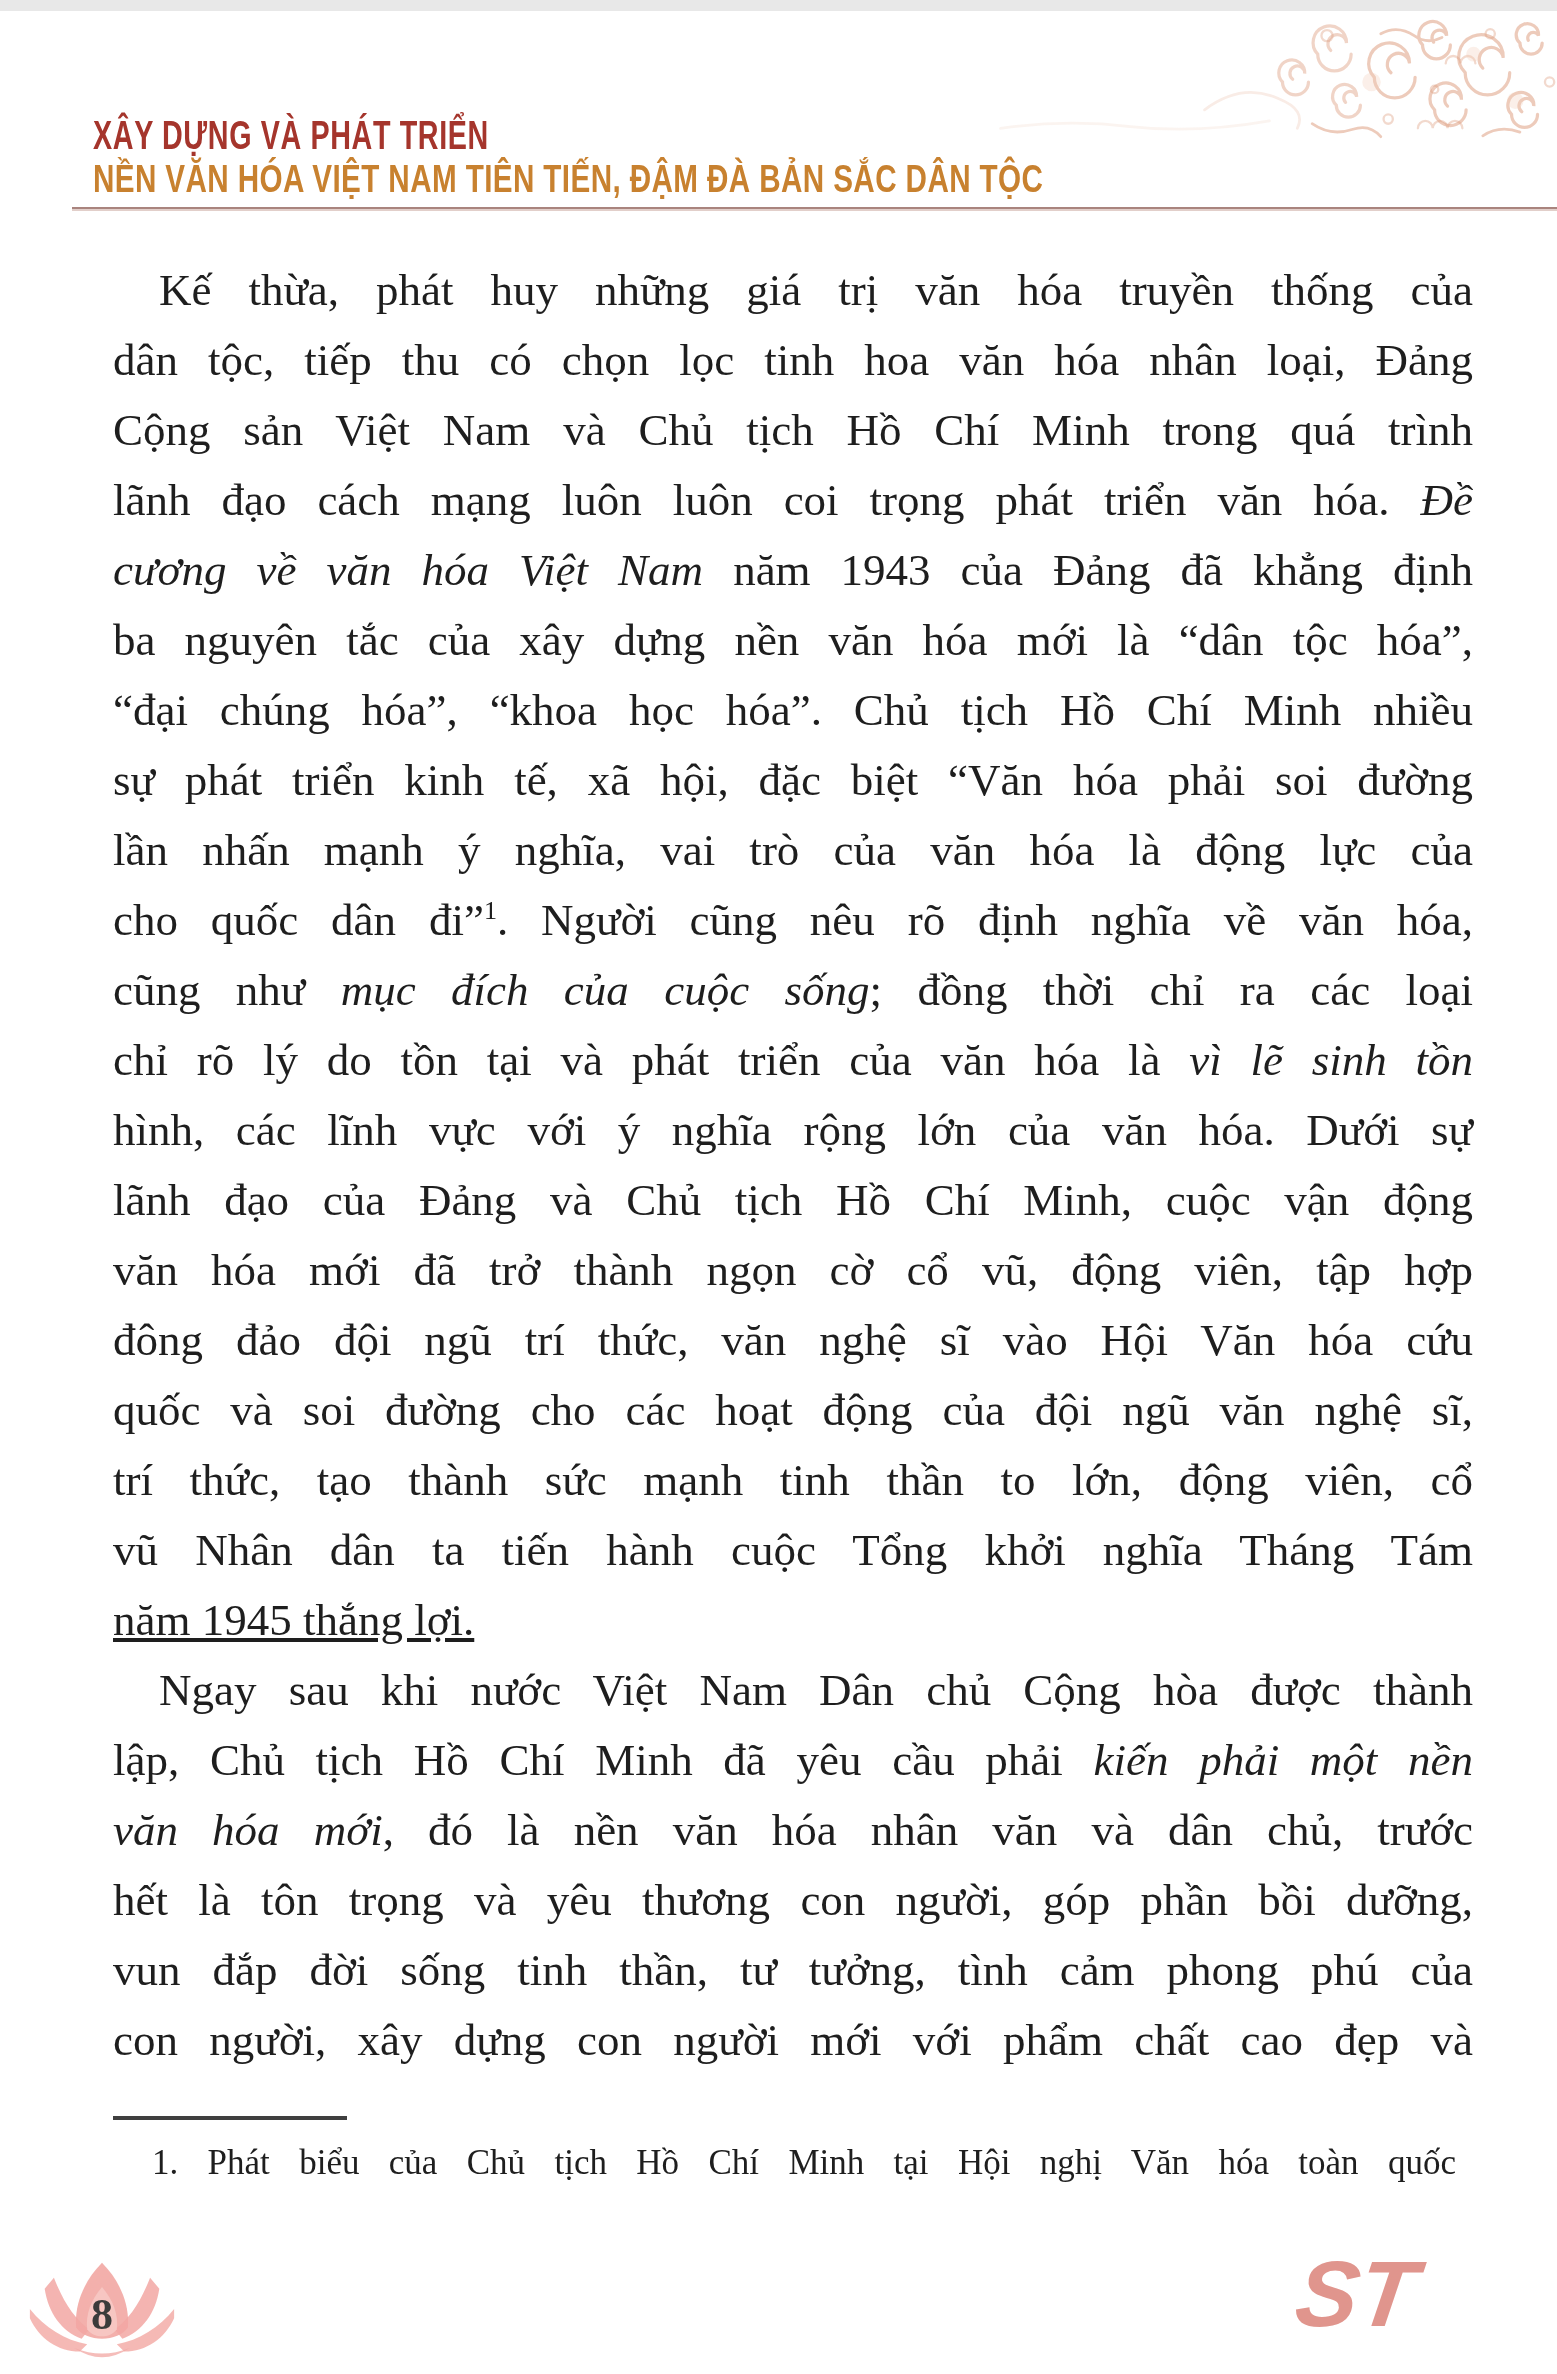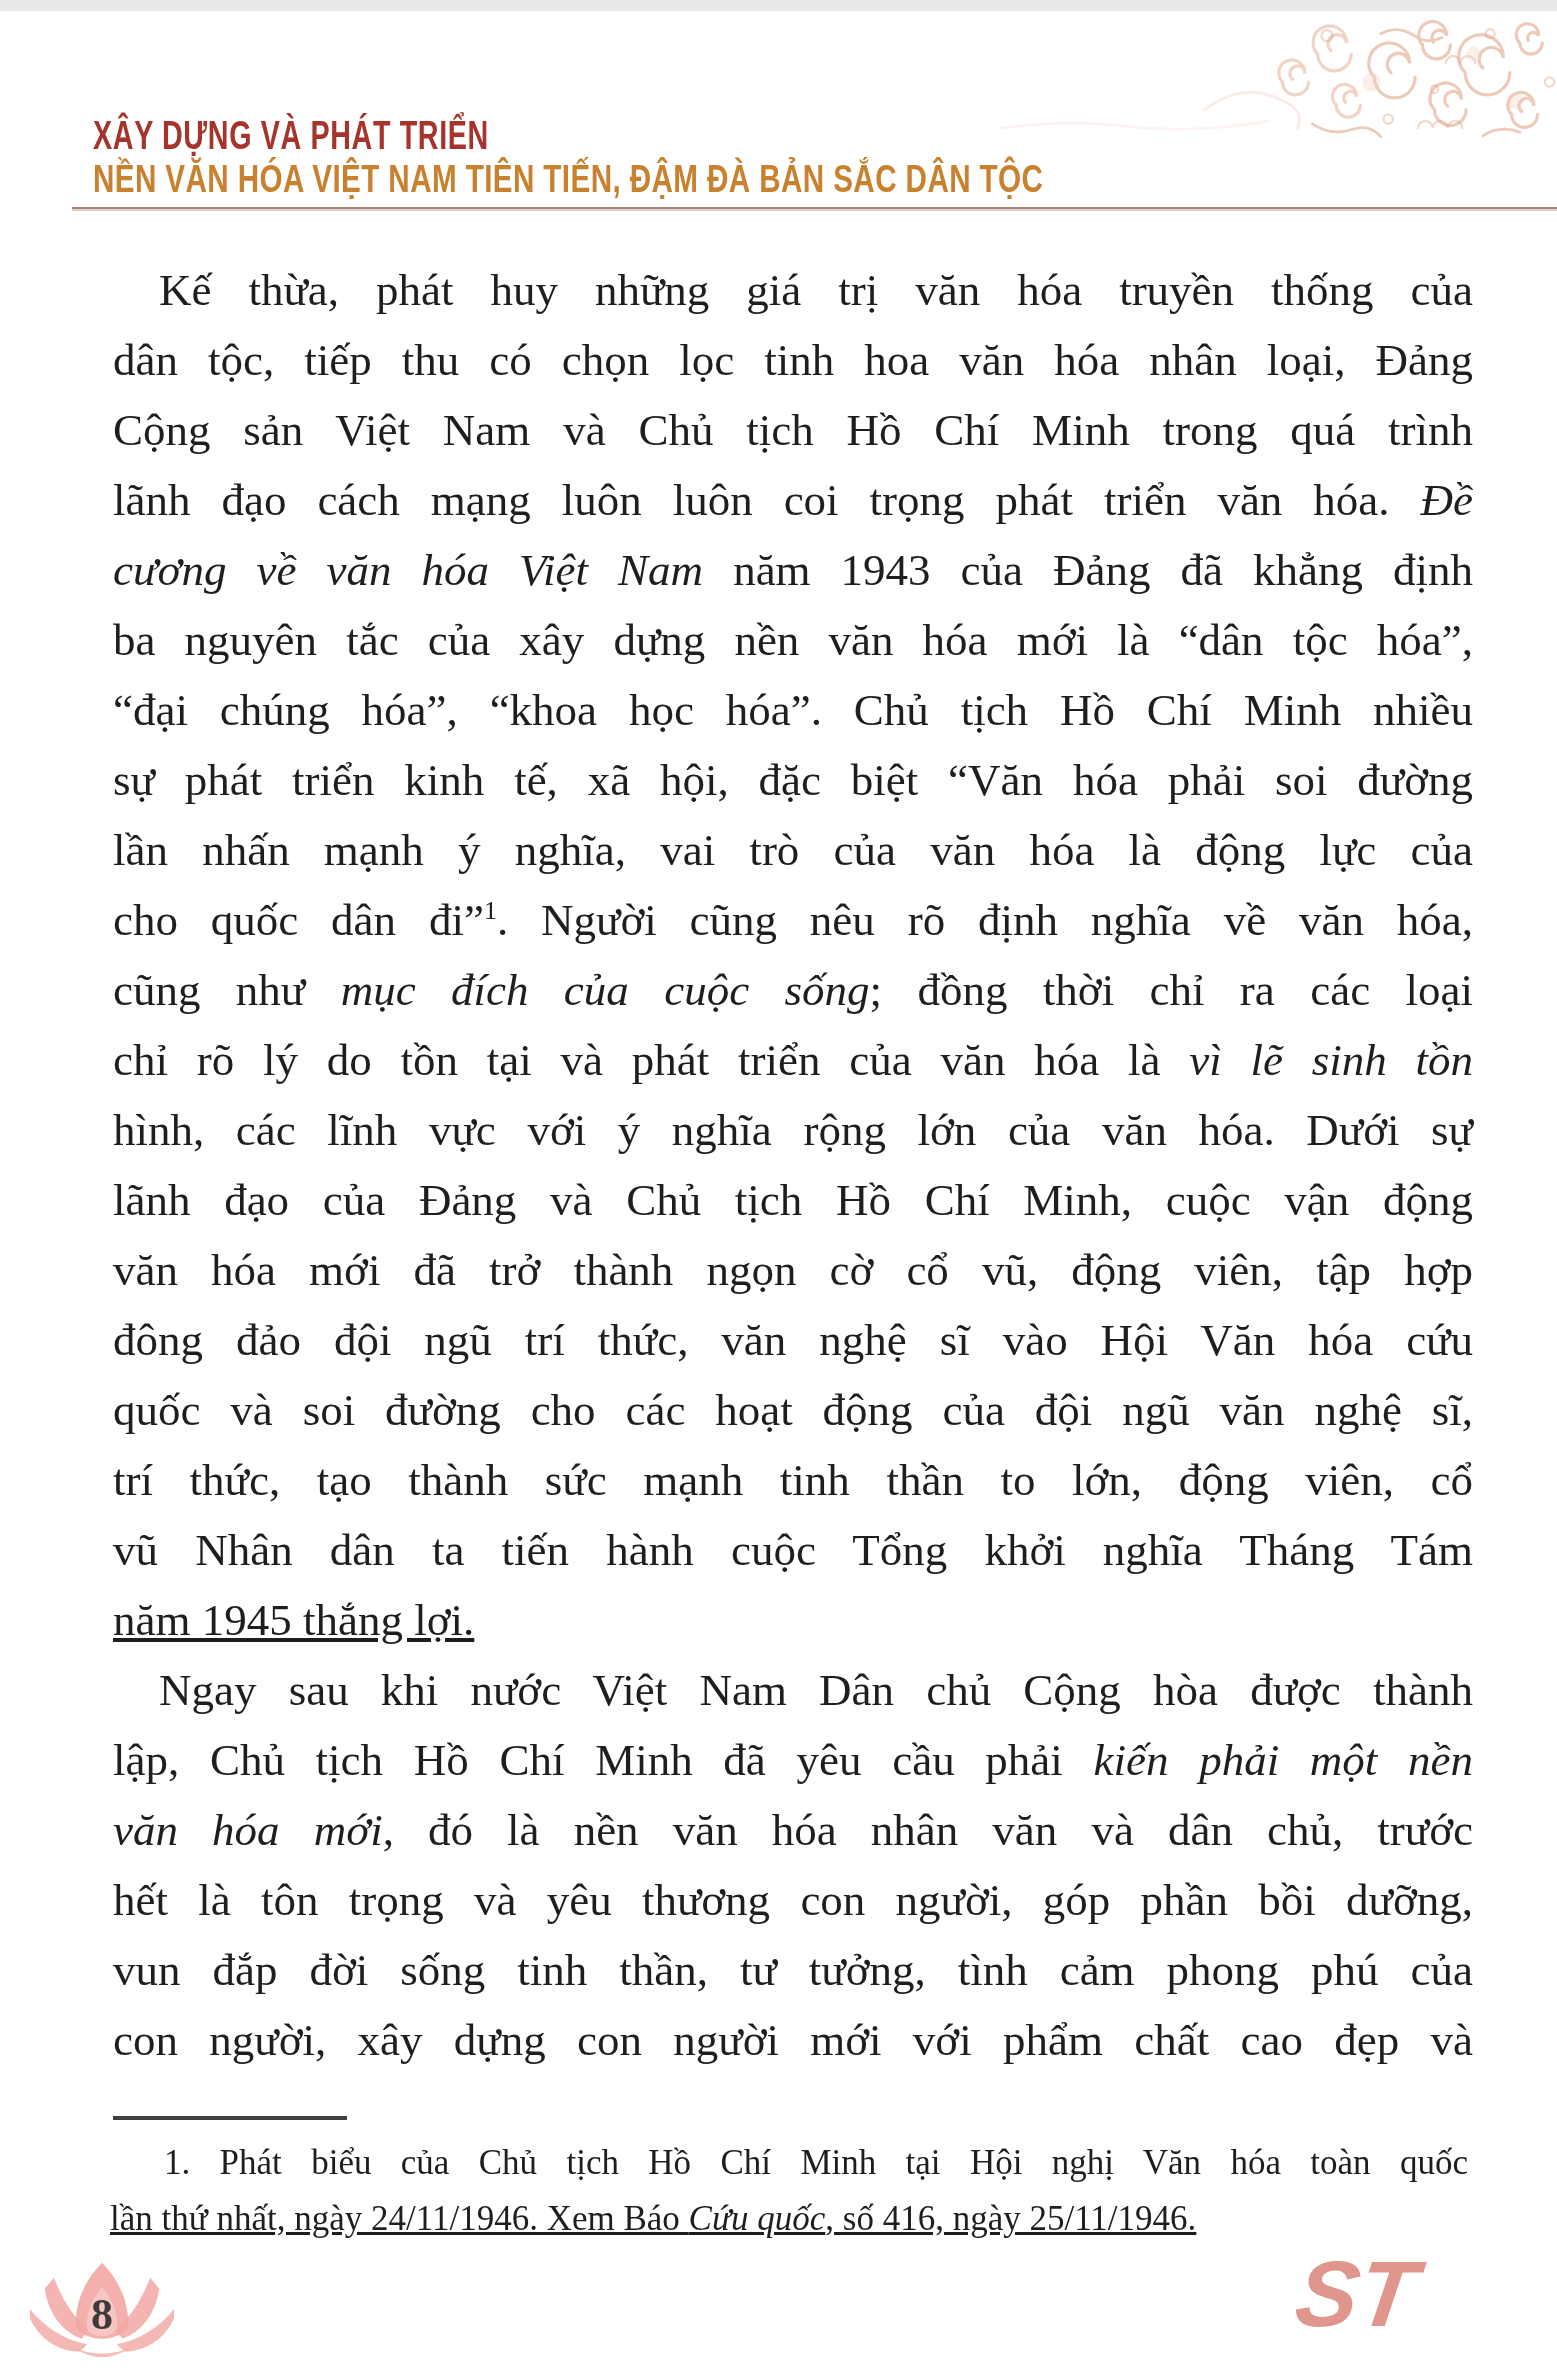--- a/index.html
+++ b/index.html
@@ -31,21 +31,21 @@
     font-size:45px;line-height:70px;
   }
   .tline{text-align:justify;text-align-last:justify;-moz-text-align-last:justify;}
   .tline.indent{text-indent:46px;}
   .tline.last{text-align-last:left;text-decoration:underline;-moz-text-align-last:left;}
   em{font-style:italic;}
   sup{font-size:.58em;vertical-align:super;line-height:0;}
   
   .footnote-sep{position:absolute;left:113px;top:2105px;width:234px;height:3.7px;background:#3f3f3f;}
   .footnote-text{
-    position:absolute;left:110px;top:2124px;width:1358px;
+    position:absolute;left:98px;top:2124px;width:1358px;
     font-size:35px;line-height:56px;
   }
   .footnote-text .tline.indent{text-indent:54px;}
   
   .lotus{position:absolute;left:26px;top:2250px;width:152px;height:98px;}
   .lotus svg{position:absolute;left:0;top:0;}
   .page-num{
     position:absolute;left:0;top:28px;width:152px;text-align:center;
     font-size:44px;font-weight:bold;color:#3b3b3b;
     font-family:"Liberation Serif","DejaVu Serif",serif;
@@ -133,21 +133,20 @@
         <div class="tline"><em>văn hóa mới</em><span>, đó là nền văn hóa nhân văn và dân chủ, trước</span></div>
         <div class="tline"><span>hết là tôn trọng và yêu thương con người, góp phần bồi dưỡng,</span></div>
         <div class="tline"><span>vun đắp đời sống tinh thần, tư tưởng, tình cảm phong phú của</span></div>
         <div class="tline"><span>con người, xây dựng con người mới với phẩm chất cao đẹp và</span></div>
       </div>
     </div>
 
   <div class="footnote-sep"></div>
   <div class="footnote-text">
       <div class="tline indent"><span>1. Phát biểu của Chủ tịch Hồ Chí Minh tại Hội nghị Văn hóa toàn quốc</span></div>
-      <div class="tline last"><span>lần thứ nhất, ngày 24/11/1946. Xem Báo </span><em>Cứu quốc</em><span>, số 416, ngày 25/11/1946.</span></div>
     </div>
 
   <div class="lotus">
     <svg width="152" height="98" viewBox="0 0 164 106" xmlns="http://www.w3.org/2000/svg">
       <g fill="#f2a7a3">
         <path d="M82,2 C62,22 52,48 54,72 C64,88 100,88 110,72 C112,48 102,22 82,2 Z" opacity=".9"></path>
         <path d="M30,18 C40,44 52,62 68,74 L60,84 C38,76 24,56 20,30 Z" opacity=".85"></path>
         <path d="M134,18 C124,44 112,62 96,74 L104,84 C126,76 140,56 144,30 Z" opacity=".85"></path>
         <path d="M4,52 C20,72 42,86 66,90 L58,98 C34,98 14,84 4,62 Z" opacity=".8"></path>
         <path d="M160,52 C144,72 122,86 98,90 L106,98 C130,98 150,84 160,62 Z" opacity=".8"></path>

